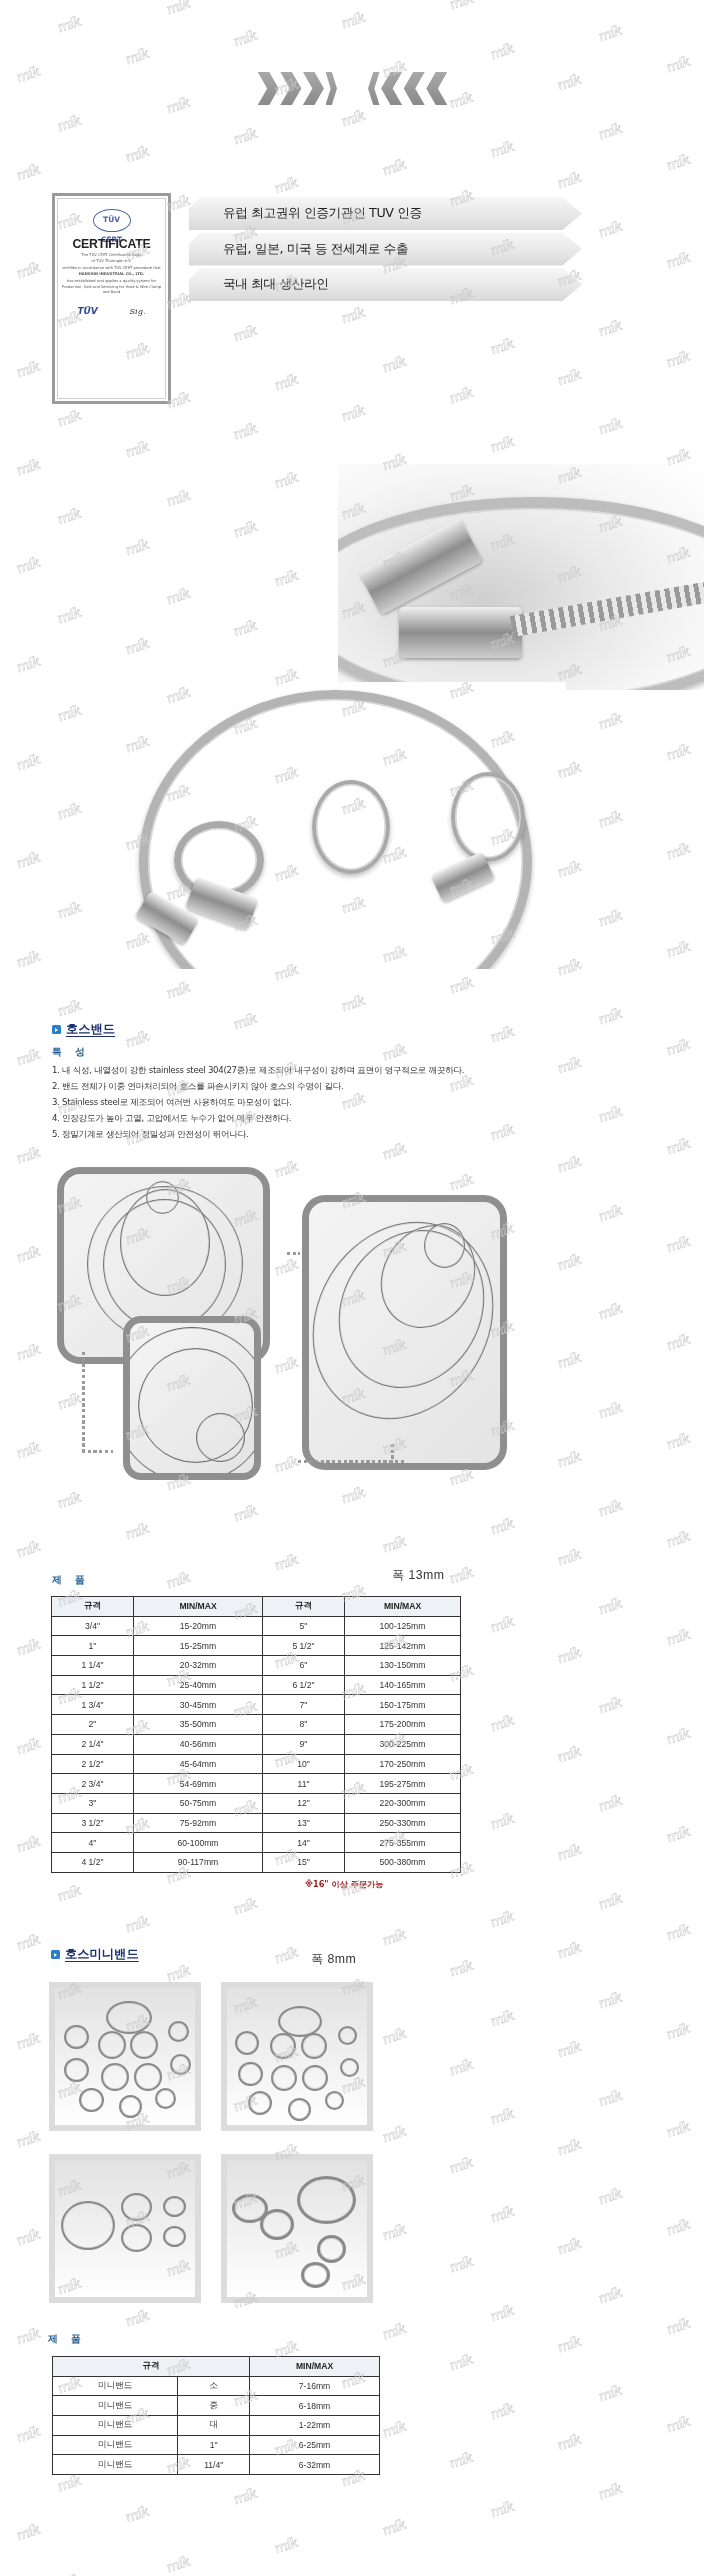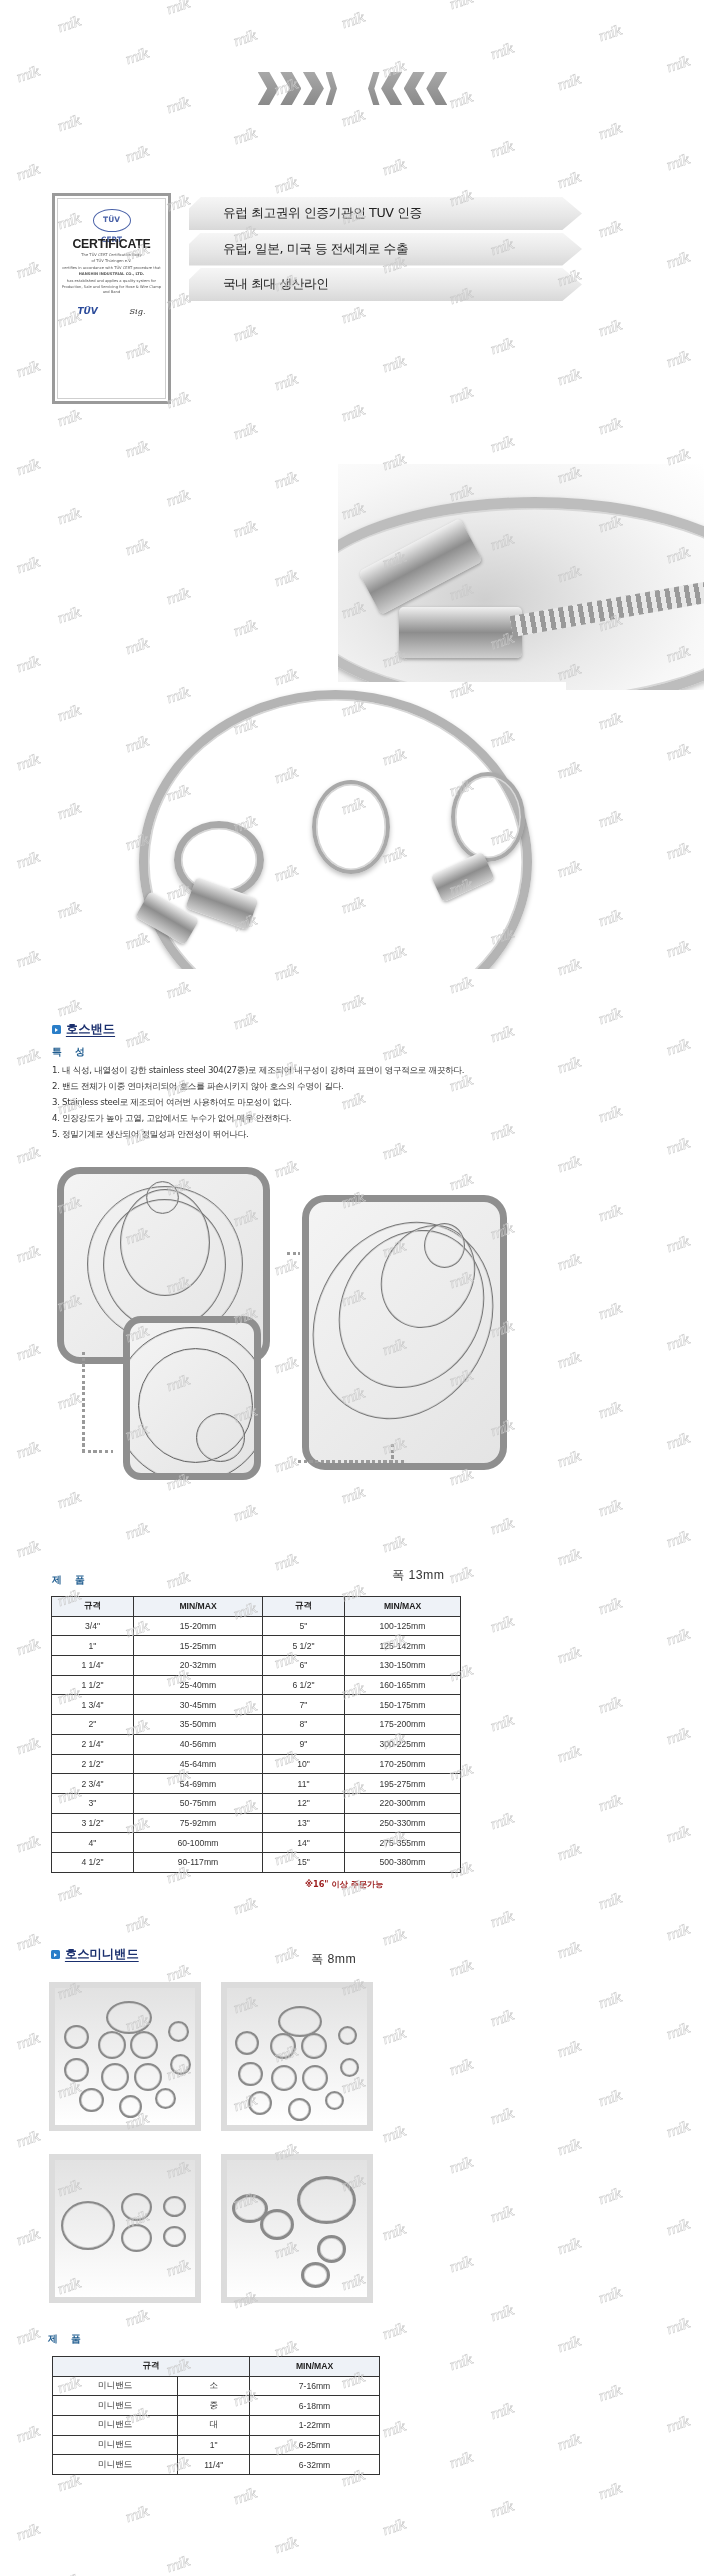--- a/index.html
+++ b/index.html
@@ -198,21 +198,21 @@
       <tr>
         <td>1 1/4"</td>
         <td>20-32mm</td>
         <td>6"</td>
         <td>130-150mm</td>
       </tr>
       <tr>
         <td>1 1/2"</td>
         <td>25-40mm</td>
         <td>6 1/2"</td>
-        <td>160-165mm</td>
+        <td>140-165mm</td>
       </tr>
       <tr>
         <td>1 3/4"</td>
         <td>30-45mm</td>
         <td>7"</td>
         <td>150-175mm</td>
       </tr>
       <tr>
         <td>2"</td>
         <td>35-50mm</td>

